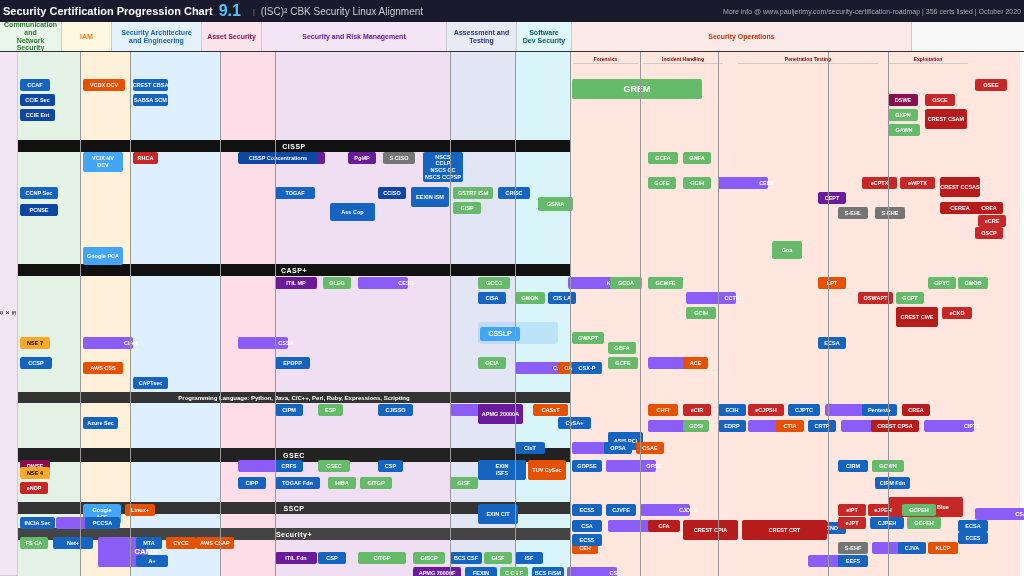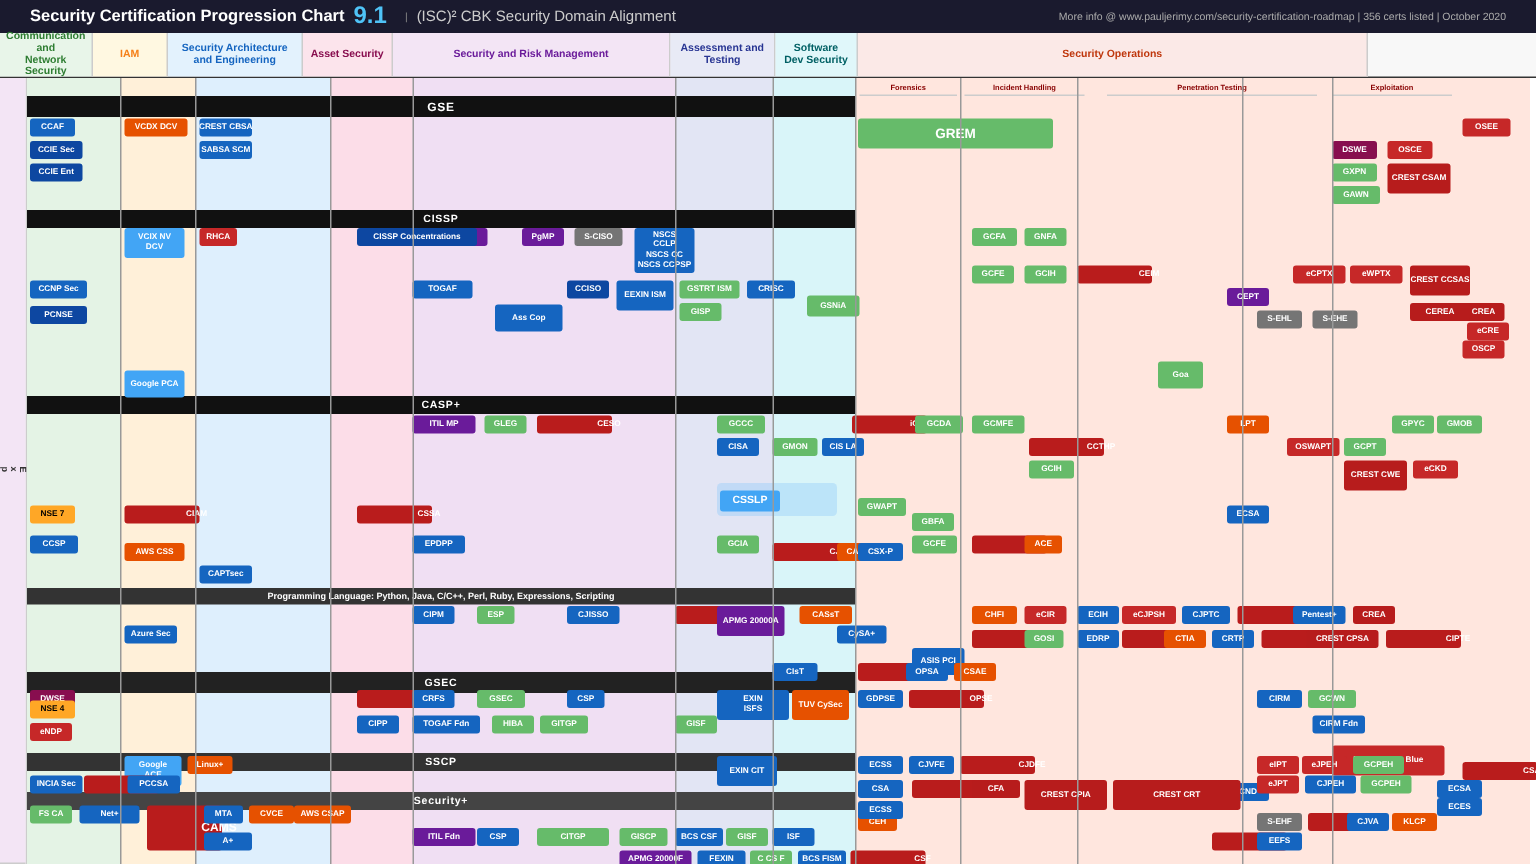--- a/index.html
+++ b/index.html
@@ -16,21 +16,21 @@
       height: 576px;
       position: relative;
       background: #fff;
     }
     
     #header {
       background: #1a1a2e;
       color: #fff;
       display: flex;
       align-items: center;
-      padding: 3px 20px;
+      padding: 3px 3px;
       height: 22px;
     }
     #header .title {
       font-size: 11px;
       font-weight: bold;
       color: #fff;
     }
     #header .version {
       font-size: 16px;
       font-weight: bold;
@@ -129,21 +129,21 @@
       line-height: 1.2;
       white-space: nowrap;
       display: flex;
       align-items: center;
       justify-content: center;
     }
     .cert.blue { background: #1565c0; color: #fff; }
     .cert.dark-blue { background: #0d47a1; color: #fff; }
     .cert.light-blue { background: #42a5f5; color: #fff; }
     .cert.light-green { background: #66bb6a; color: #fff; }
-    .cert.teal { background: #b91c1c; color: #fff; padding-left: 48px; }
+    .cert.teal { background: #8b5cf6; color: #fff; padding-left: 48px; }
     .cert.red { background: #c62828; color: #fff; }
     .cert.orange { background: #e65100; color: #fff; }
     .cert.light-orange { background: #ffa726; color: #000; }
     .cert.purple { background: #6a1b9a; color: #fff; }
     .cert.gray { background: #757575; color: #fff; }
     .cert.maroon { background: #880e4f; color: #fff; }
     .cert.crest { background: #b71c1c; color: #fff; }
 
     
     .black-banner {
@@ -225,21 +225,21 @@
   </style>
 </head>
 <body>
 
 <div id="container">
 
   <div id="header">
     <span class="title">Security Certification Progression Chart</span>
     <span class="version">9.1</span>
     <span class="separator">|</span>
-    <span class="cbk-title">(ISC)² CBK Security Domain Alignment</span>
+    <span class="cbk-title">(ISC)² CBK Security Linux Alignment</span>
     <span class="info">More info @ www.pauljerimy.com/security-certification-roadmap  |  356 certs listed  |  October 2020</span>
   </div>
 
   <div id="col-headers">
     <div class="col-header comm-net">Communication and<br>Network Security</div>
     <div class="col-header iam">IAM</div>
     <div class="col-header sec-arch">Security Architecture<br>and Engineering</div>
     <div class="col-header asset-sec">Asset Security</div>
     <div class="col-header risk-mgmt">Security and Risk Management</div>
     <div class="col-header assessment">Assessment and<br>Testing</div>
@@ -263,21 +263,20 @@
       <div class="section-bg risk-mgmt" style="left:257px;top:0;width:175px;height:100%"></div>
       <div class="section-bg assessment" style="left:432px;top:0;width:65px;height:100%"></div>
       <div class="section-bg dev-sec" style="left:497px;top:0;width:55px;height:100%"></div>
       <div class="section-bg sec-ops" style="left:552px;top:0;width:450px;height:100%"></div>
 
       <div class="sub-header" style="left:555px;top:0;width:65px;height:12px;font-size:5px;color:#800;">Forensics</div>
       <div class="sub-header" style="left:625px;top:0;width:80px;height:12px;font-size:5px;color:#800;">Incident Handling</div>
       <div class="sub-header" style="left:720px;top:0;width:140px;height:12px;font-size:5px;color:#800;">Penetration Testing</div>
       <div class="sub-header" style="left:870px;top:0;width:80px;height:12px;font-size:5px;color:#800;">Exploitation</div>
 
-      <div class="black-banner" style="left:0;top:12px;width:552px;height:14px;font-size:8px;">GSE</div>
 
       <div class="black-banner" style="left:0;top:88px;width:552px;height:12px;font-size:7px;">CISSP</div>
 
       <div class="black-banner" style="left:0;top:212px;width:552px;height:12px;font-size:7px;">CASP+</div>
 
       <div class="prog-banner" style="left:0;top:340px;width:552px;height:11px;">Programming Language: Python, Java, C/C++, Perl, Ruby, Expressions, Scripting</div>
 
       <div class="highlight-box" style="left:0;top:396px;width:552px;height:14px;"></div>
       <div class="black-banner" style="left:0;top:396px;width:552px;height:14px;background:#222;font-size:7px;">GSEC</div>
 

